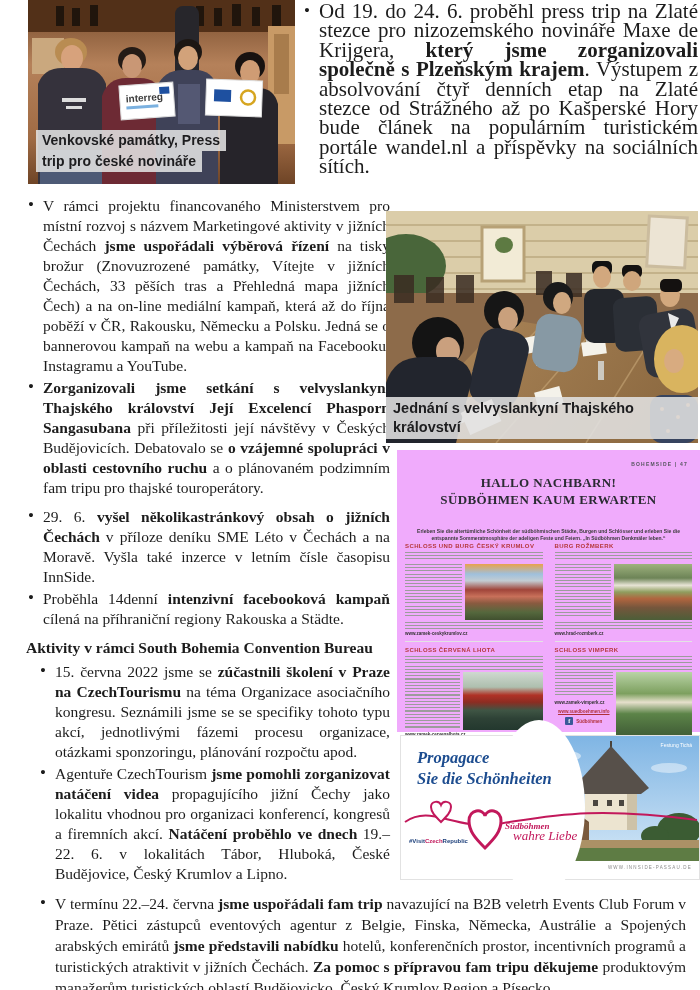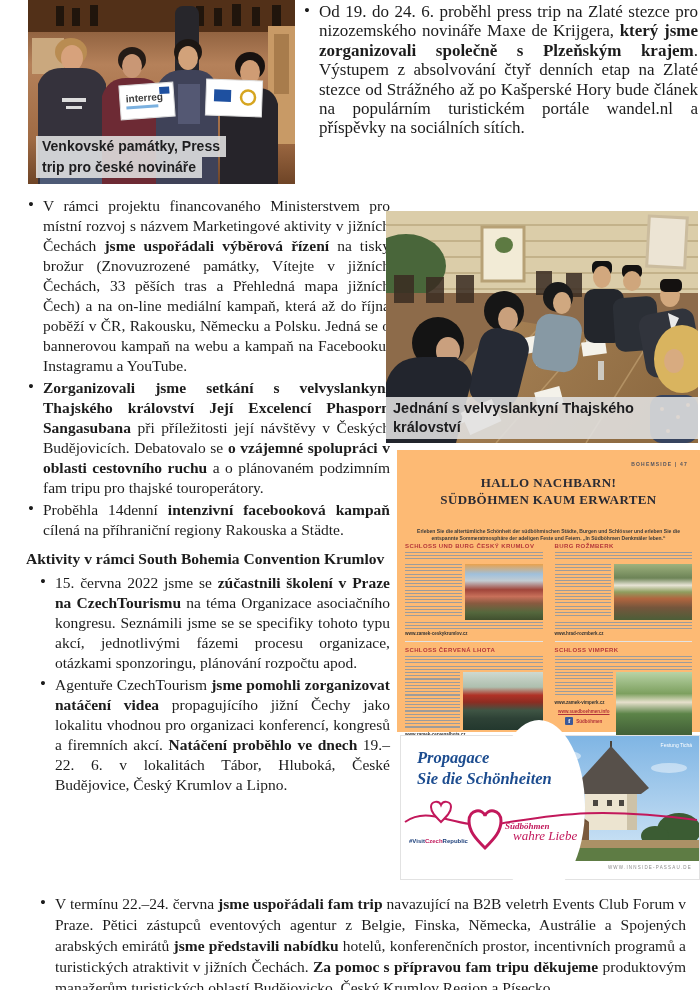--- a/index.html
+++ b/index.html
@@ -4,35 +4,35 @@
 <style>
   html,body{margin:0;padding:0;}
   body{width:700px;height:990px;position:relative;background:#ffffff;overflow:hidden;
        font-family:"Liberation Serif", serif;color:#1c1c1c;}
   b{font-weight:bold;}
   
   .jtext{ text-align:justify; }
   ul.blts{list-style:none;margin:0;padding:0;}
   ul.blts li{position:relative;padding-left:17px;margin:0 0 2px 0;}
   ul.blts li::before{content:"\2022";position:absolute;left:2px;top:-1px;font-size:17px;}
-  .col-tr{position:absolute;left:302px;top:2px;width:396px;font-size:17px;line-height:19.4px;}
+  .col-tr{position:absolute;left:302px;top:2px;width:396px;font-size:21px;line-height:19.4px;}
   .col-l{position:absolute;left:26px;top:196px;width:364px;font-size:15.5px;line-height:20px;}
   .col-l li.gap{margin-top:9px;}
   .subhead{font-weight:bold;margin:9px 0 4px 0;}
   ul.lvl2{margin-left:12px;}
   .bottom-par{position:absolute;left:38px;top:893px;width:648px;font-size:15.5px;line-height:21px;}
   
   .photo{position:absolute;overflow:hidden;}
-  .cap-light{position:absolute;left:8px;bottom:6px;}
+  .cap-light{position:absolute;left:8px;bottom:12px;}
   .cap-light .ln{display:table;background:rgba(225,225,225,.88);color:#1d1d1f;
      font:bold 14px/19px "Liberation Sans",sans-serif;padding:1px 6px;}
   .cap-thai{position:absolute;left:0;bottom:4px;background:rgba(225,225,225,.88);color:#1d1d1f;
      font:bold 14.5px/19px "Liberation Sans",sans-serif;padding:2px 7px;}
   
-  .mag{position:absolute;left:397px;top:450px;width:303px;height:282px;background:#fdba74;
+  .mag{position:absolute;left:397px;top:450px;width:303px;height:282px;background:#f0abfc;
        font-family:"Liberation Sans",sans-serif;}
   .mag-head{position:absolute;top:11px;right:12px;font-size:5px;letter-spacing:1.2px;color:#55555e;font-weight:bold;}
   .mag-title{position:absolute;top:25px;left:0;right:0;text-align:center;
        font-family:"Liberation Serif",serif;font-weight:bold;font-size:13px;line-height:16.5px;
        letter-spacing:.4px;color:#2b2b33;}
   .mag-sub{position:absolute;top:78px;left:16px;right:16px;text-align:center;
        font-weight:bold;font-size:5px;line-height:6.5px;color:#3a3a3a;}
   .mag-grid{position:absolute;top:92px;left:8px;right:8px;bottom:4px;
        display:grid;grid-template-columns:1fr 1fr;column-gap:12px;row-gap:5px;}
   .msec{min-width:0;}
@@ -140,23 +140,24 @@
 <div class="col-tr jtext">
   <ul class="blts">
     <li><span>Od 19. do 24. 6. proběhl press trip na Zlaté stezce pro nizozemského novináře Maxe de Krijgera, </span><b>který jsme zorganizovali společně s Plzeňským krajem</b><span>. Výstupem z absolvování čtyř denních etap na Zlaté stezce od Strážného až po Kašperské Hory bude článek na populárním turistickém portále wandel.nl a příspěvky na sociálních sítích.</span></li>
   </ul>
 </div>
 
 <div class="col-l jtext">
   <ul class="blts">
     <li><span>V rámci projektu financovaného Ministerstvem pro místní rozvoj s názvem Marketingové aktivity v jižních Čechách </span><b>jsme uspořádali výběrová řízení</b><span> na tisky brožur (Znovuzrozené památky, Vítejte v jižních Čechách, 33 pěších tras a Přehledná mapa jižních Čech) a na on-line mediální kampaň, která až do října poběží v ČR, Rakousku, Německu a Polsku. Jedná se o bannerovou kampaň na webu a kampaň na Facebooku, Instagramu a YouTube.</span></li>
     <li><b>Zorganizovali jsme setkání s velvyslankyní Thajského království Její Excelencí Phasporn Sangasubana</b><span> při příležitosti její návštěvy v Českých Budějovicích. Debatovalo se </span><b>o vzájemné spolupráci v oblasti cestovního ruchu</b><span> a o plánovaném podzimním fam tripu pro thajské touroperátory.</span></li>
+    <li class="gap"><span>29. 6. </span><b>vyšel několikastránkový obsah o jižních Čechách</b><span> v příloze deníku SME Léto v Čechách a na Moravě. Vyšla také inzerce v letním čísle časopisu InnSide.</span></li>
     <li><span>Proběhla 14denní </span><b>intenzivní facebooková kampaň</b><span> cílená na příhraniční regiony Rakouska a Städte.</span></li>
   </ul>
-  <div class="subhead">Aktivity v rámci South Bohemia Convention Krumlov</div>
+  <div class="subhead">Aktivity v rámci South Bohemia Convention Bureau</div>
   <ul class="blts lvl2">
     <li><span>15. června 2022 jsme se </span><b>zúčastnili školení v Praze na CzechTourismu</b><span> na téma Organizace asociačního kongresu. Seznámili jsme se se specifiky tohoto typu akcí, jednotlivými fázemi procesu organizace, otázkami sponzoringu, plánování rozpočtu apod.</span></li>
     <li><span>Agentuře CzechTourism </span><b>jsme pomohli zorganizovat natáčení videa</b><span> propagujícího jižní Čechy jako lokalitu vhodnou pro organizaci konferencí, kongresů a firemních akcí. </span><b>Natáčení proběhlo ve dnech</b><span> 19.–22. 6. v lokalitách Tábor, Hluboká, České Budějovice, Český Krumlov a Lipno.</span></li>
   </ul>
 </div>
 
 <div class="photo" style="left:386px;top:211px;width:312px;height:232px;">
   <svg width="312" height="232" viewBox="0 0 312 232">
     <defs>
       <linearGradient id="gWood" x1="0" y1="0" x2="1" y2="0.3">

